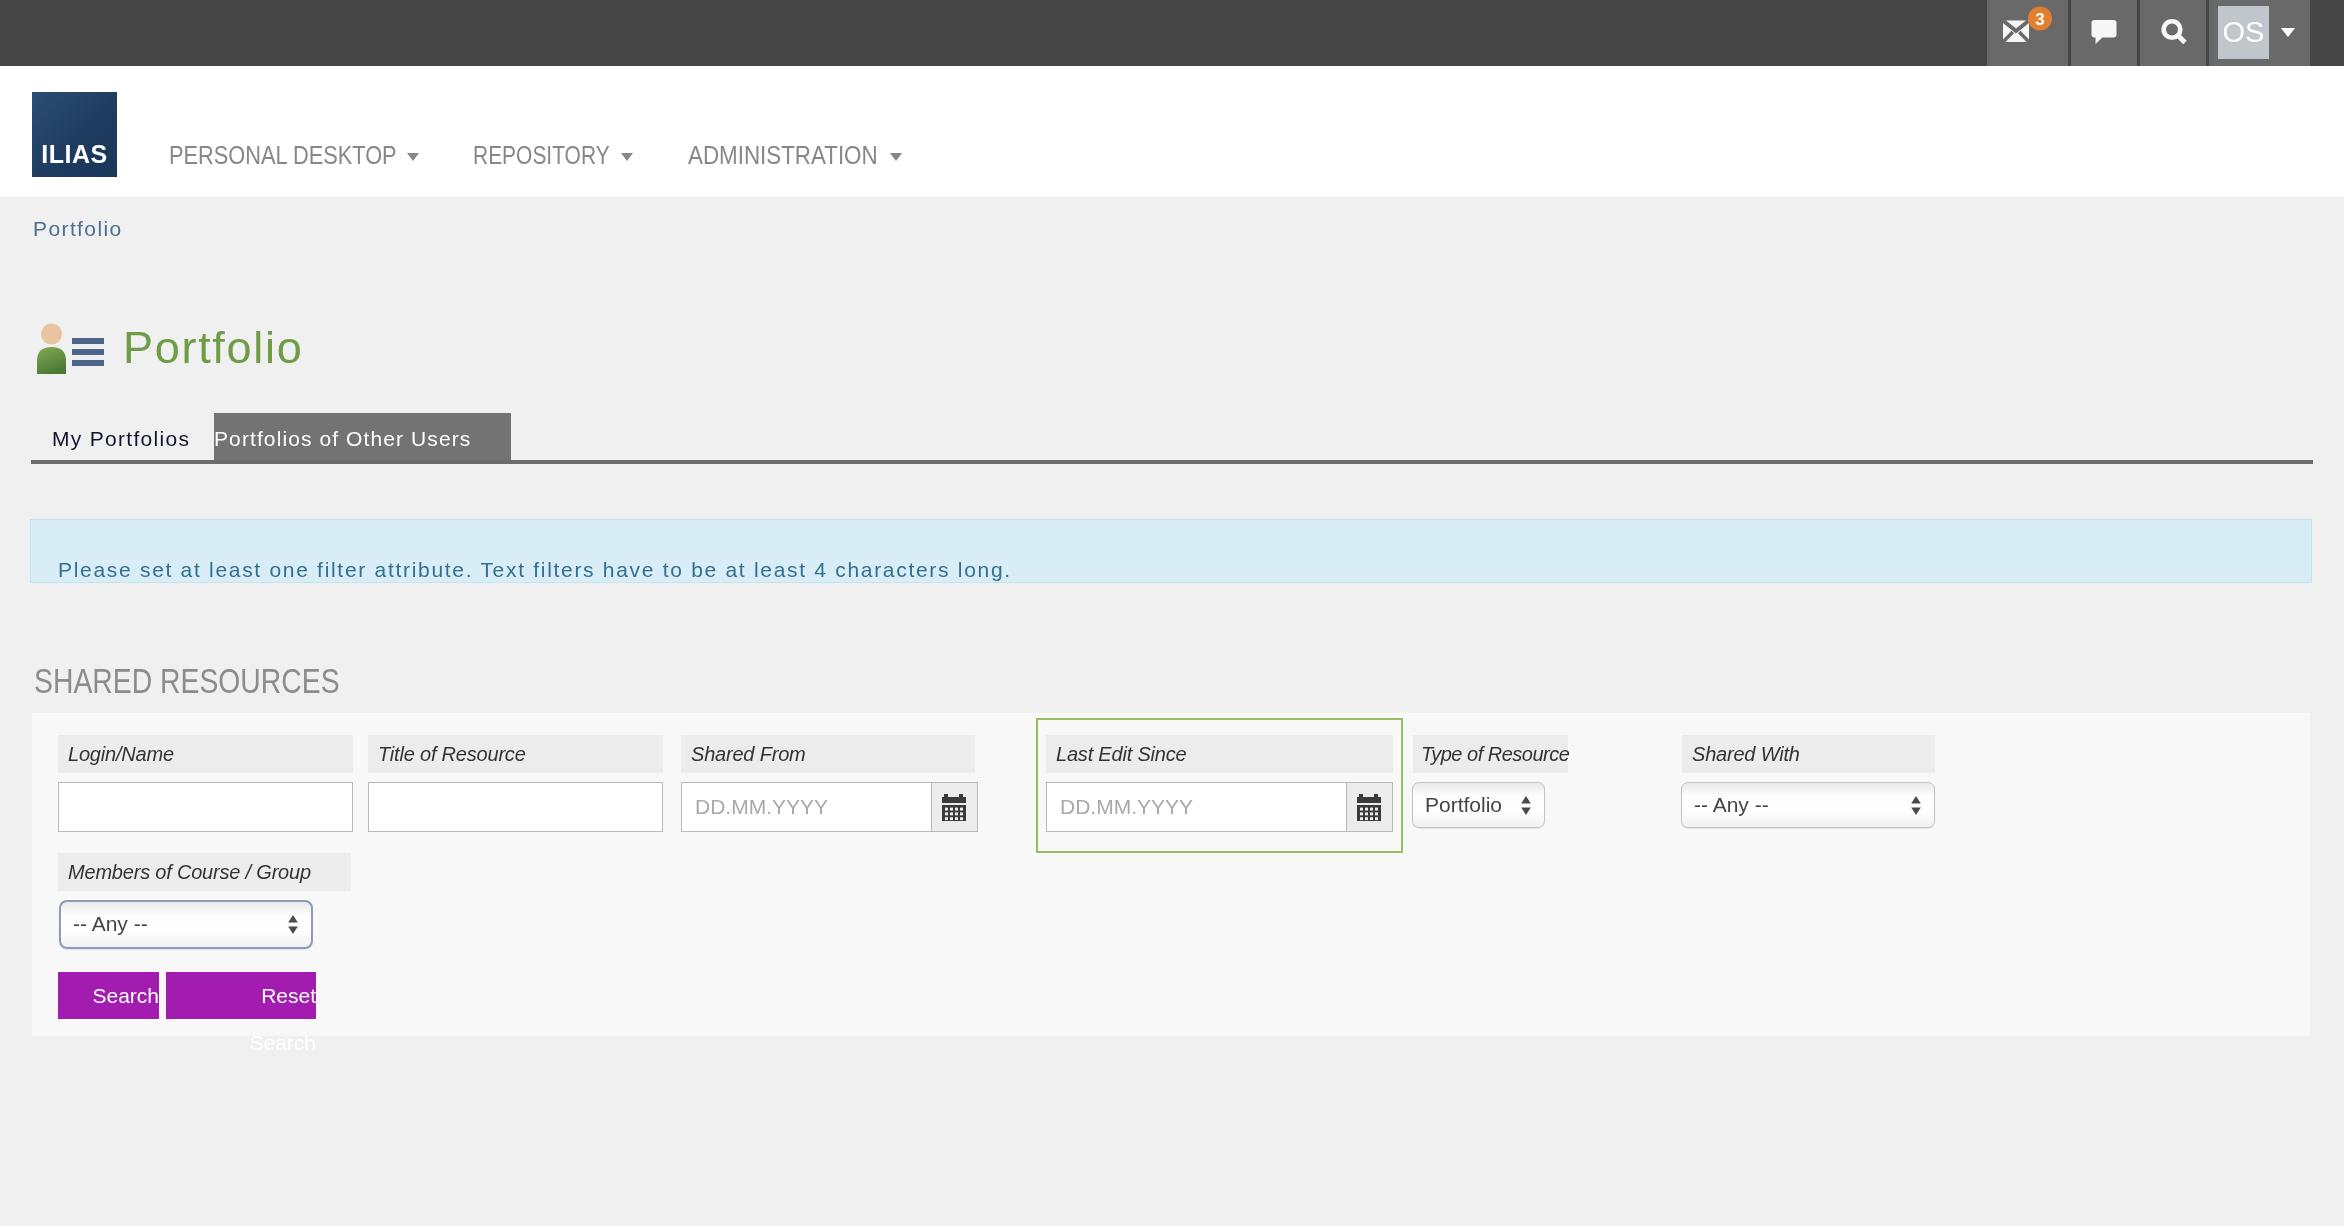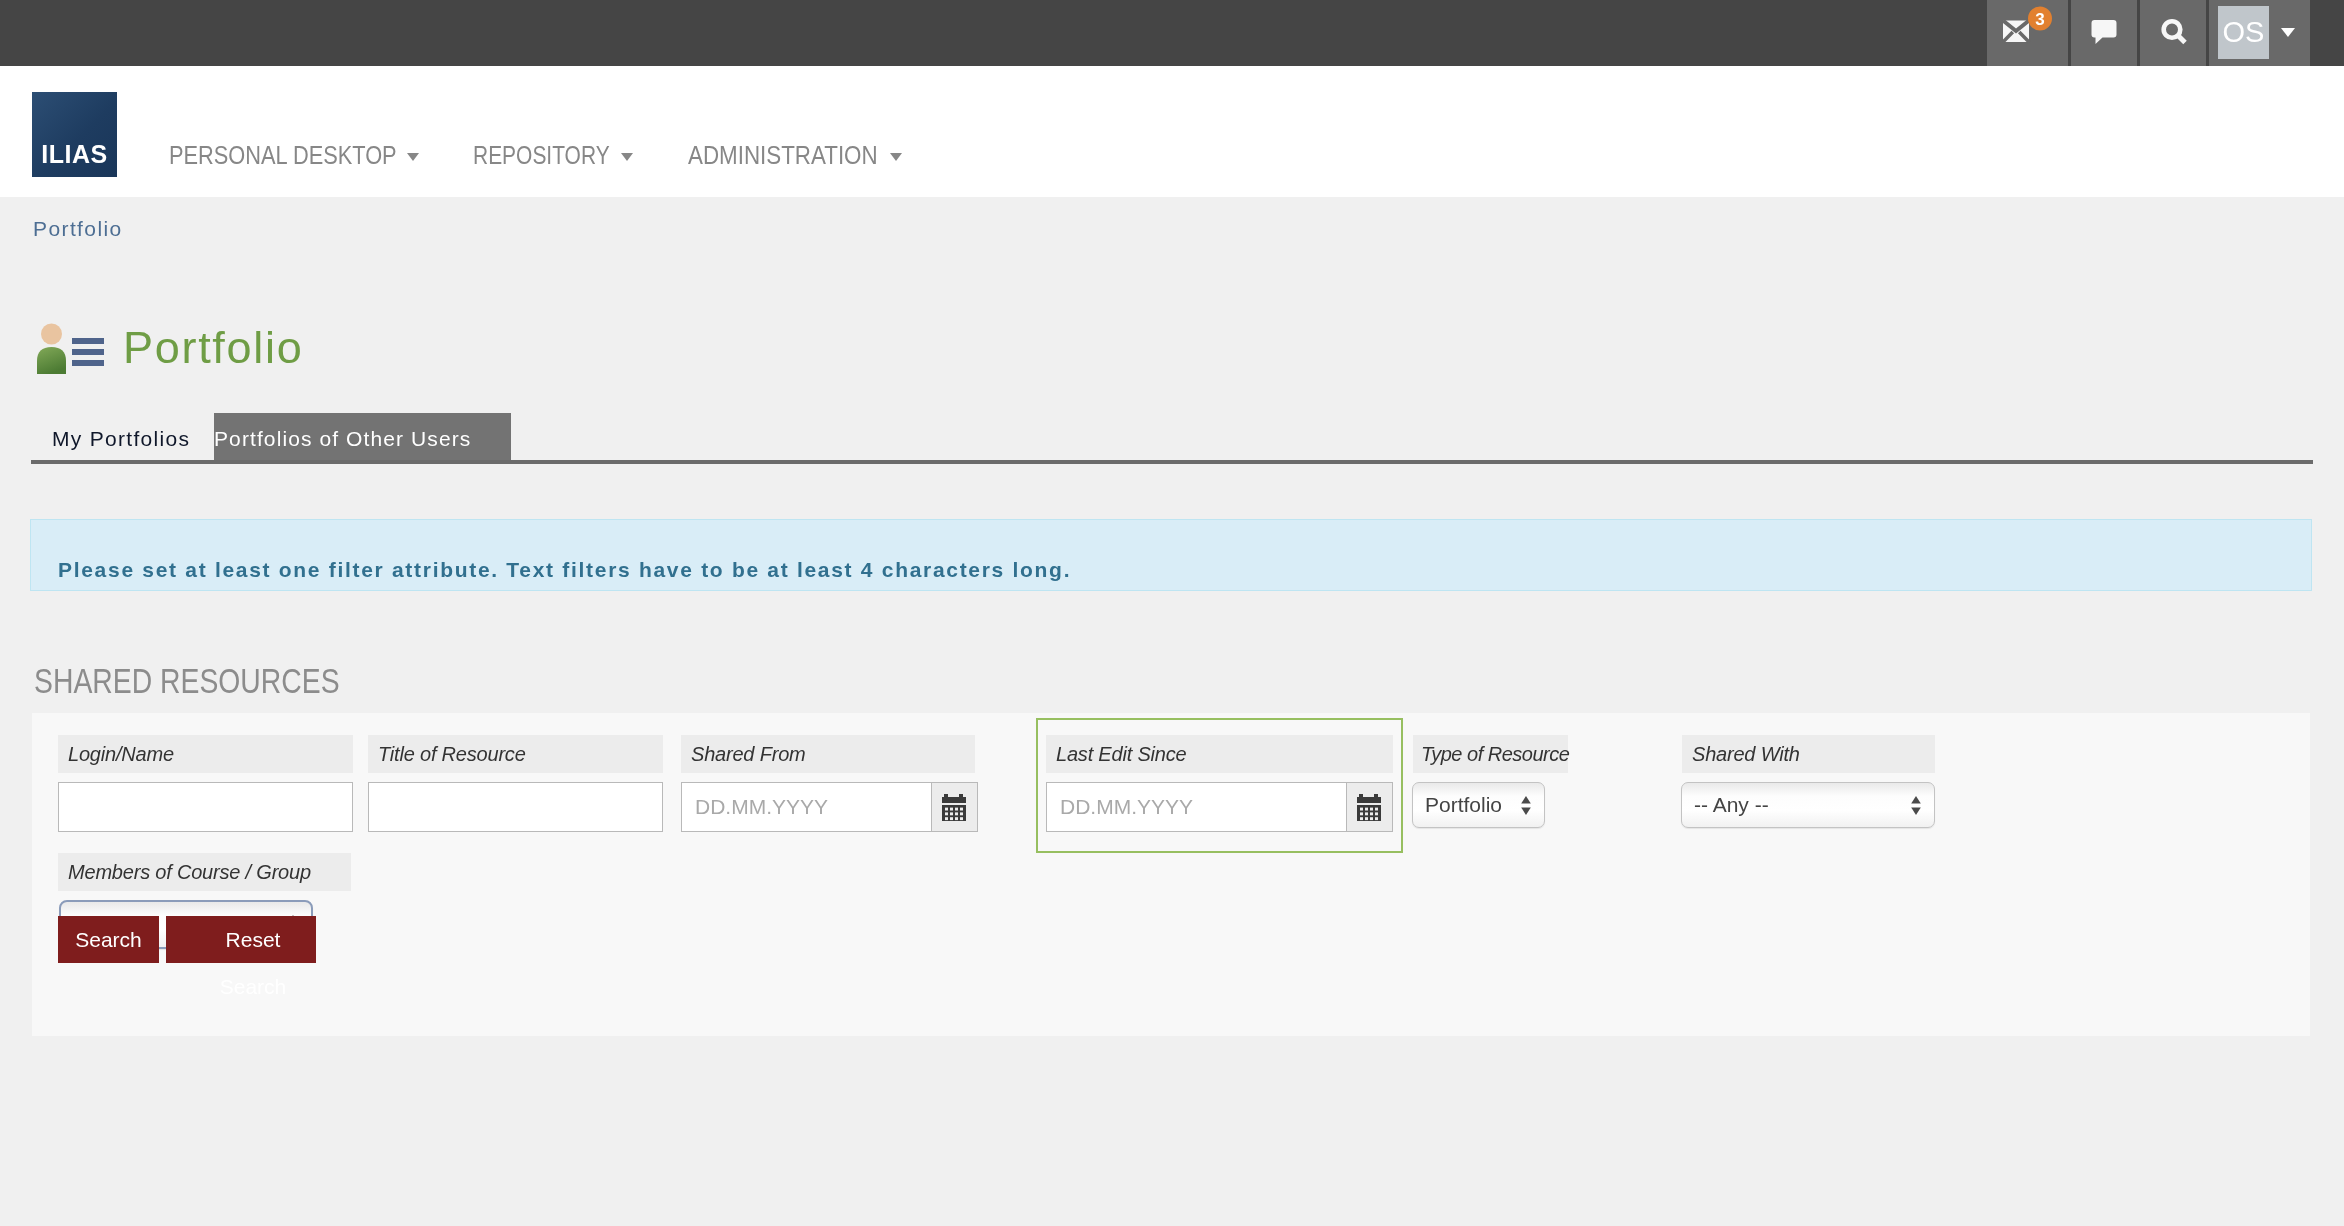--- a/index.html
+++ b/index.html
@@ -35,21 +35,21 @@
 
 #headicon { left:37px; top:322px; }
 #heading { left:123px; top:322px; font-size:45px; letter-spacing:1.7px; color:#6f9d45; }
 
 
 #tab1 { left:52px; top:413px; height:47px; padding-top:5px; line-height:42px; font-size:21px; letter-spacing:1.3px; color:#0f172a; }
 #tab2 { left:214px; top:413px; width:297px; height:47px; padding-top:5px; line-height:42px; background:#737373; color:#ffffff; font-size:21px; letter-spacing:1.1px; text-align:left; }
 #tabline { left:31px; top:460px; width:2282px; height:4px; background:#6b6b6b; }
 
 
-#infobox { left:30px; top:519px; width:2282px; height:72px; background:#d9edf7; border:1px solid #bee5f2; color:#31708f; font-size:21px; letter-spacing:1.7px; line-height:99px; padding-left:27px;font-weight:bold; }
+#infobox { left:30px; top:519px; width:2282px; height:64px; background:#d9edf7; border:1px solid #bee5f2; color:#31708f; font-size:21px; letter-spacing:1.7px; line-height:99px; padding-left:27px; }
 
 
 #sectitle { left:34px; top:661px; font-size:35px; color:#8c8c8c; transform:scaleX(0.81); transform-origin:left top; white-space:nowrap; }
 #panel { left:32px; top:713px; width:2278px; height:323px; background:#f8f8f8; }
 
 .flabel { position:absolute; height:38px; line-height:38px; background:#ececec; font-style:italic; color:#333333; font-size:20px; letter-spacing:-0.2px; padding-left:10px; white-space:nowrap; }
 .finput { position:absolute; top:782px; height:50px; background:#ffffff; border:1px solid #b9b9b9; }
 .daddon { position:absolute; top:782px; height:50px; background:#ececec; border:1px solid #b9b9b9; border-left:0; }
 .ph { color:#a9a9a9; font-size:21px; line-height:48px; padding-left:13px; }
 .fselect { position:absolute; height:46px; border:1px solid #c3c3c3; border-radius:7px; background:linear-gradient(180deg,#e9e9e9 0%,#fdfdfd 30%,#ffffff 62%,#f1f1f1 100%); font-size:21px; color:#444444; line-height:44px; padding-left:12px; box-shadow:0 1px 1px rgba(0,0,0,0.08); }
@@ -69,21 +69,21 @@
 #add3 { left:932px; width:46px; }
 #inp4 { left:1046px; width:301px; }
 #add4 { left:1347px; width:46px; }
 
 #greenbox { left:1036px; top:718px; width:367px; height:135px; border:2px solid #97bf60; }
 
 #sel5 { left:1412px; top:782px; width:133px; }
 #sel6 { left:1681px; top:782px; width:254px; }
 #sel7 { left:59px; top:900px; width:254px; height:49px; border:2px solid #8b9cba; border-radius:8px; }
 
-.btn { position:absolute; top:916px; height:47px; background:#7f1d1d; color:#ffffff; font-size:21px; text-align:center; line-height:47px; }
+.btn { position:absolute; top:972px; height:47px; background:#a21caf; color:#ffffff; font-size:21px; text-align:right; line-height:47px; }
 #btn-go { left:58px; width:101px; }
 #btn-reset { left:166px; width:150px;padding-left:24px; }
 </style>
 </head>
 <body>
 
 <div class="abs" id="topbar">
   <div class="tbtn" id="btn-mail">
     <svg width="81" height="66" viewBox="0 0 81 66">
       <rect x="16" y="20.5" width="26" height="21.5" fill="#f6f6f6"></rect>

